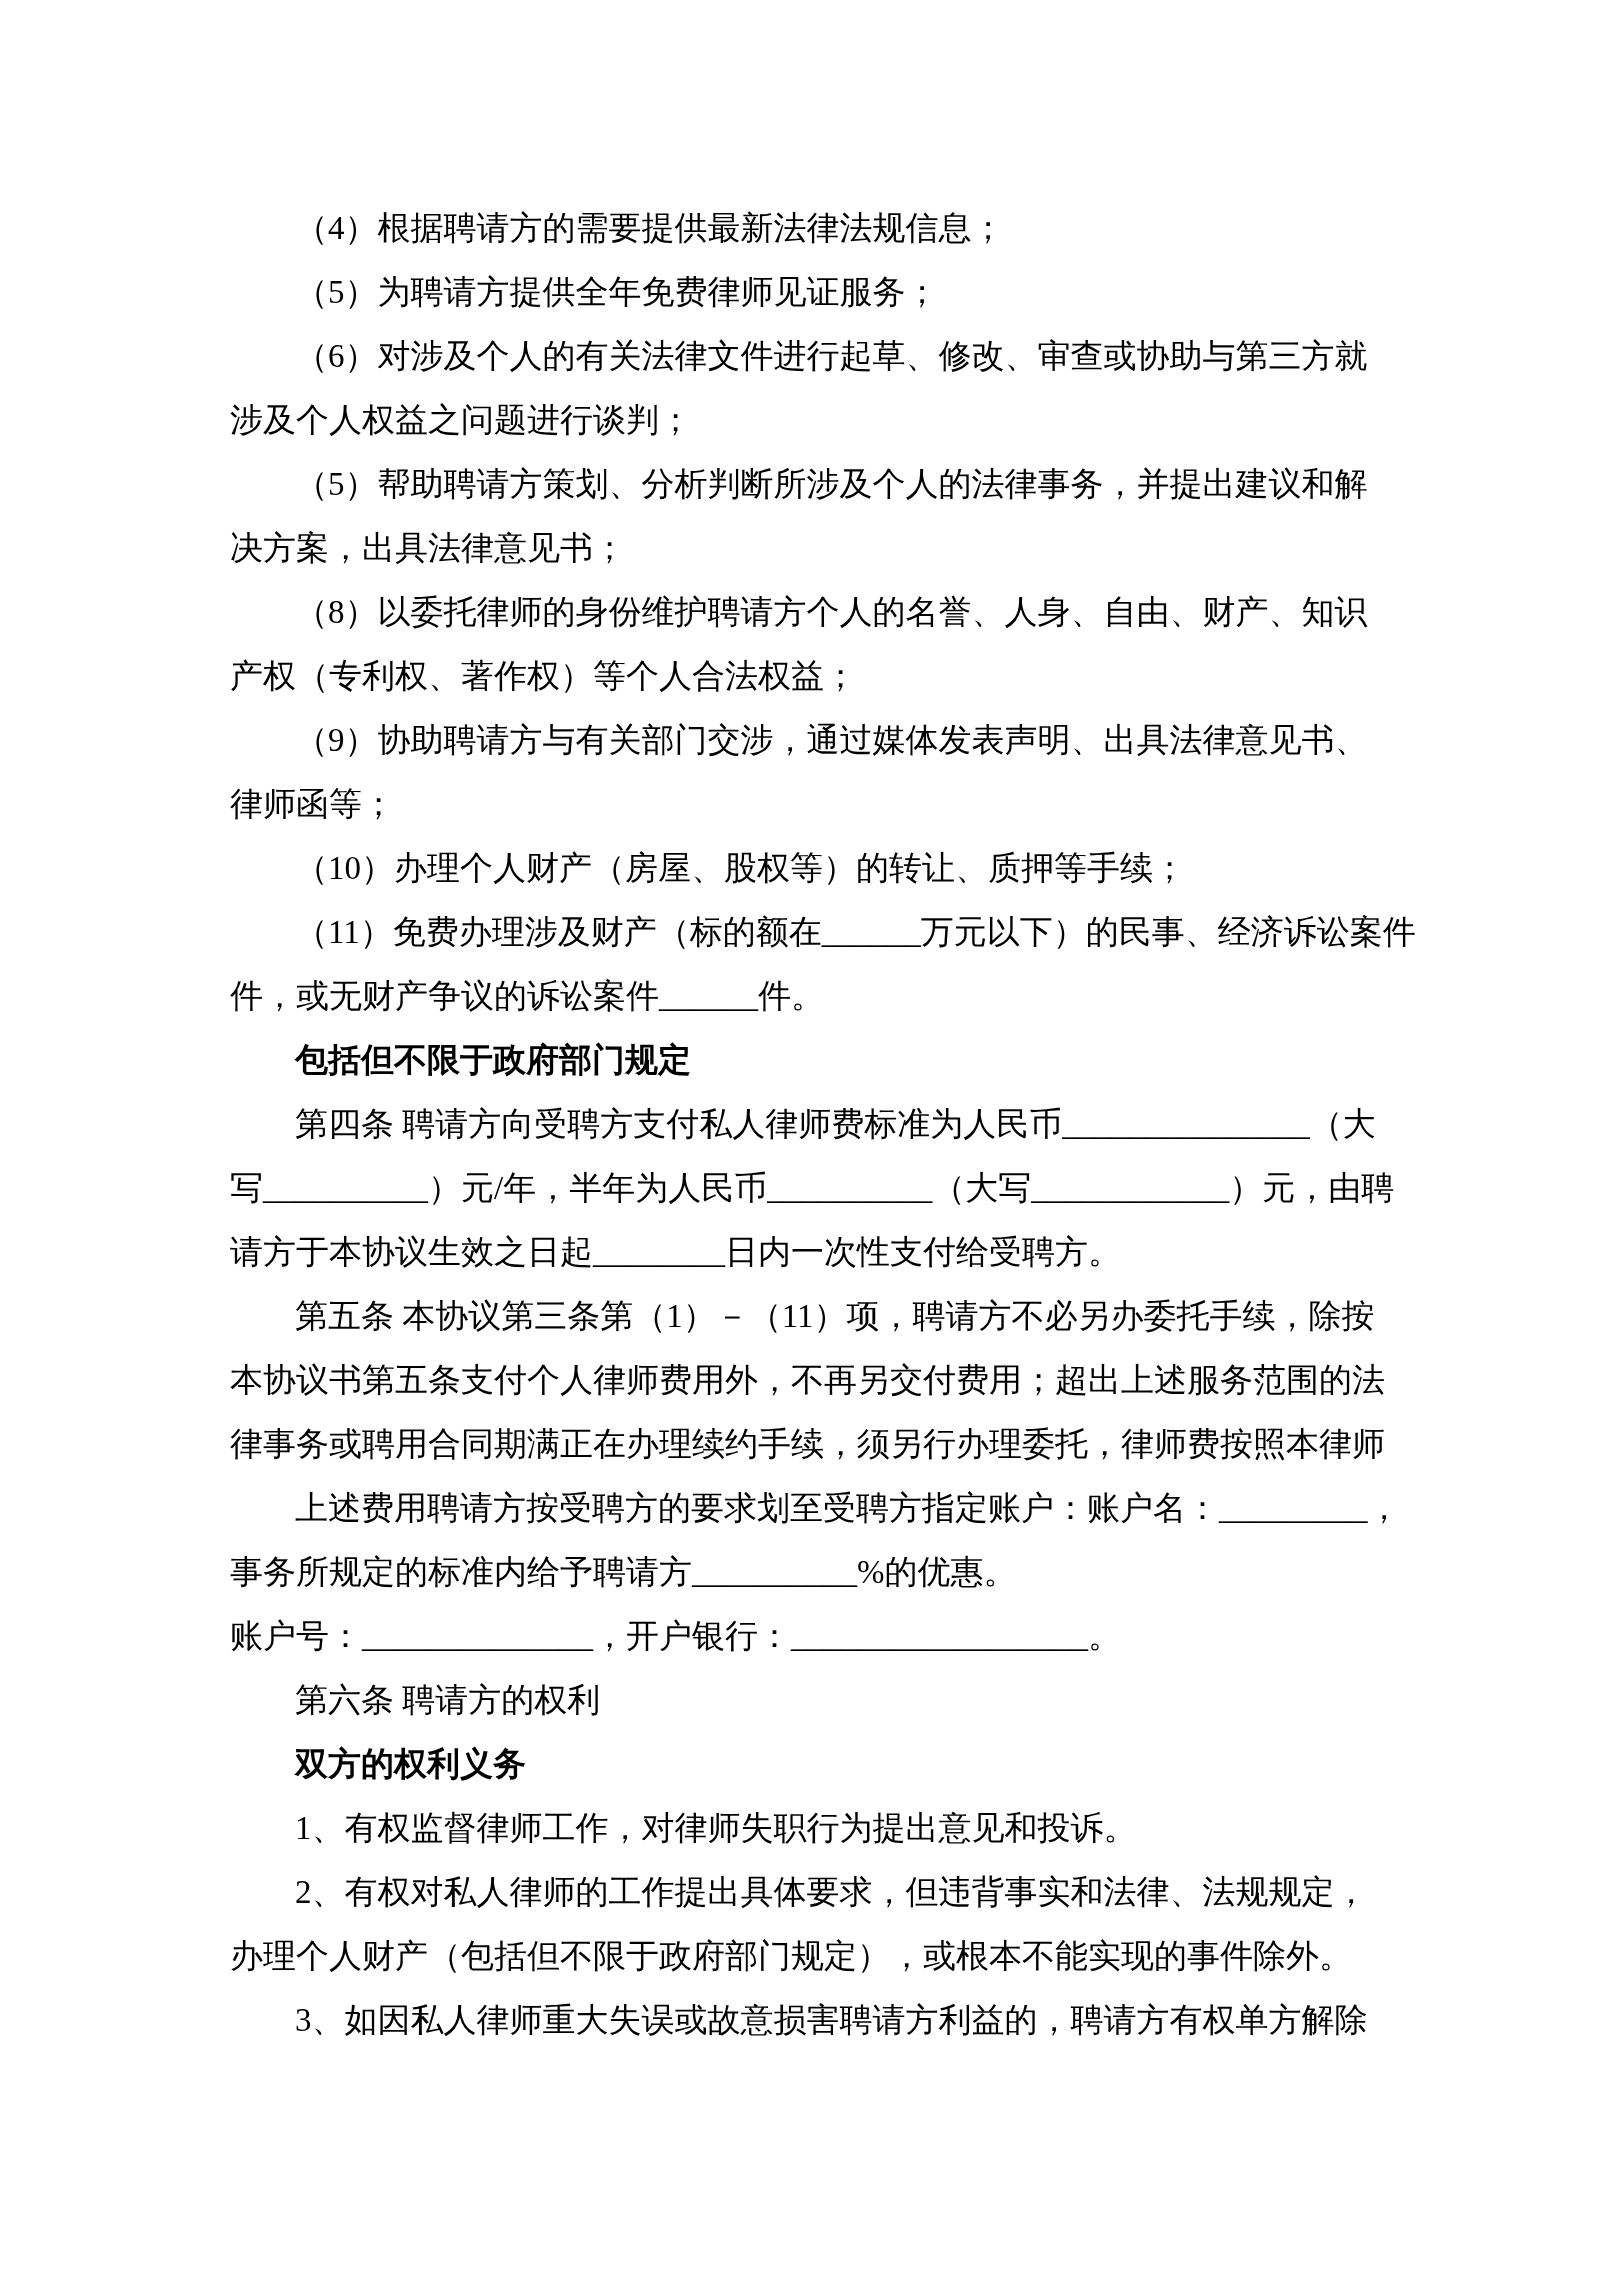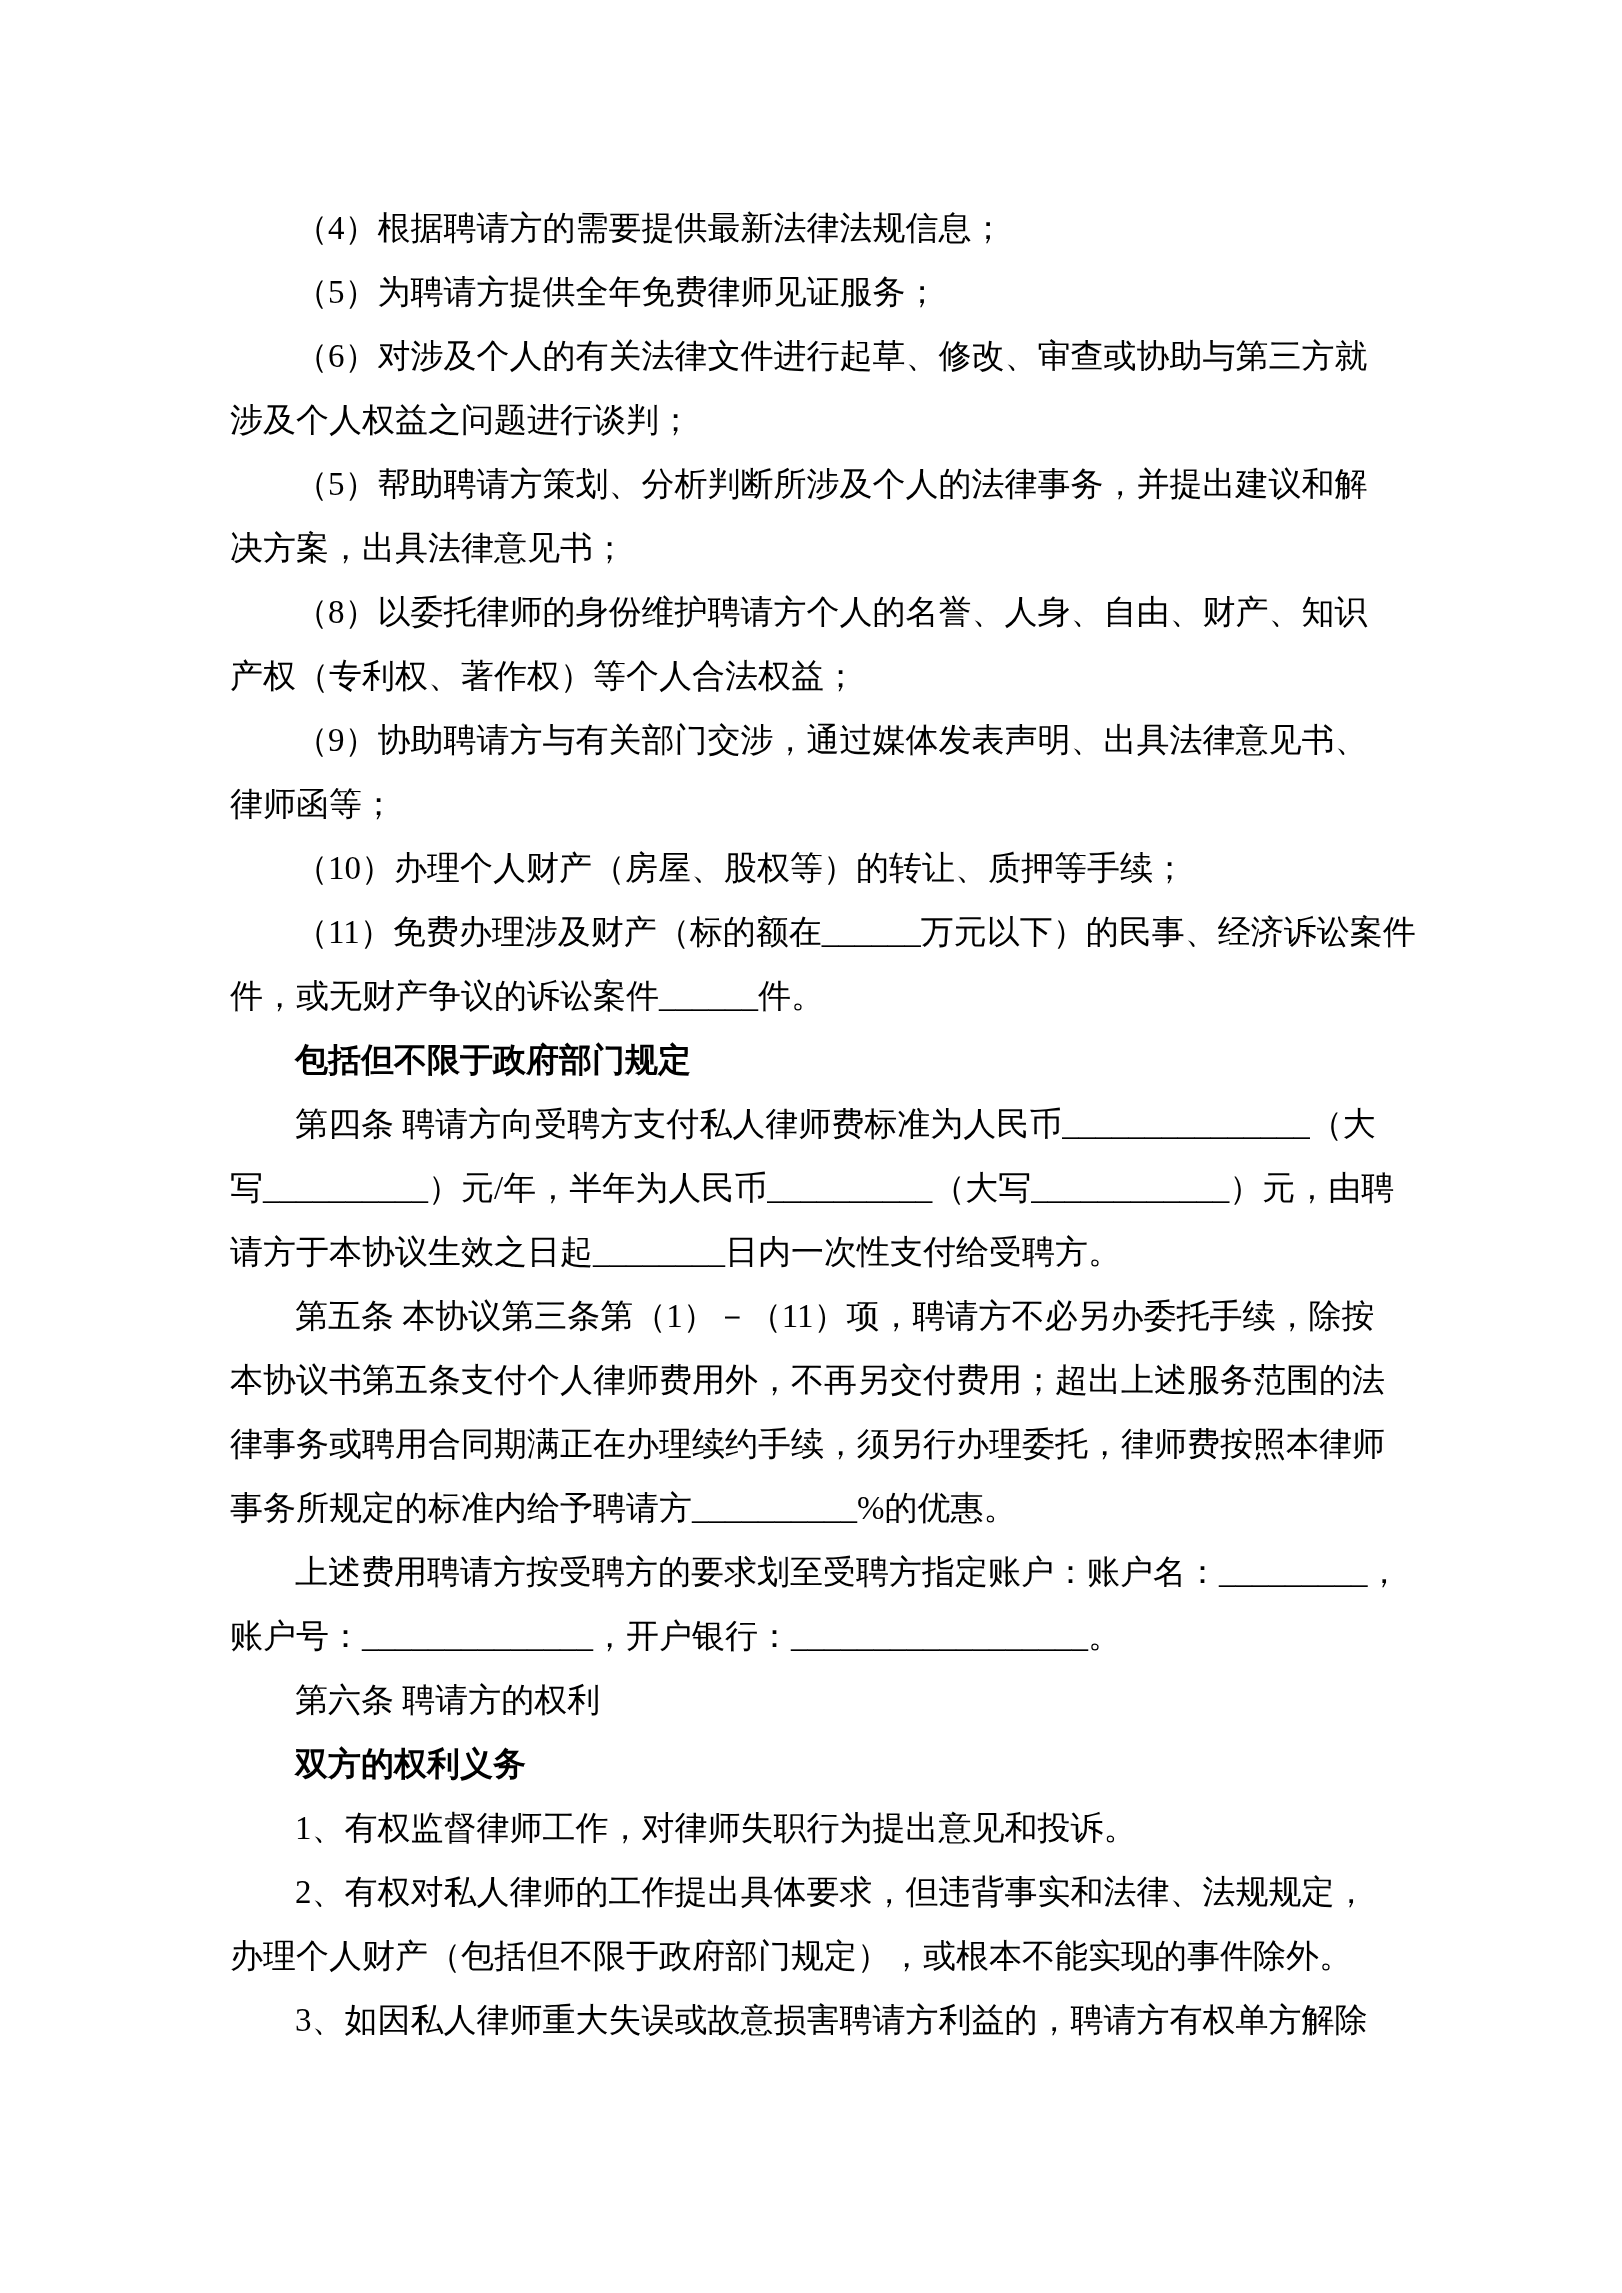--- a/index.html
+++ b/index.html
@@ -54,22 +54,22 @@
       <div class="line indent">（10）办理个人财产（房屋、股权等）的转让、质押等手续；</div>
       <div class="line indent">（11）免费办理涉及财产（标的额在______万元以下）的民事、经济诉讼案件</div>
       <div class="line">件，或无财产争议的诉讼案件______件。</div>
       <div class="line indent bold">包括但不限于政府部门规定</div>
       <div class="line indent">第四条 聘请方向受聘方支付私人律师费标准为人民币_______________（大</div>
       <div class="line">写__________）元/年，半年为人民币__________（大写____________）元，由聘</div>
       <div class="line">请方于本协议生效之日起________日内一次性支付给受聘方。</div>
       <div class="line indent">第五条 本协议第三条第（1）－（11）项，聘请方不必另办委托手续，除按</div>
       <div class="line">本协议书第五条支付个人律师费用外，不再另交付费用；超出上述服务范围的法</div>
       <div class="line">律事务或聘用合同期满正在办理续约手续，须另行办理委托，律师费按照本律师</div>
+      <div class="line indent">上述费用聘请方按受聘方的要求划至受聘方指定账户：账户名：_________，</div>
       <div class="line">事务所规定的标准内给予聘请方__________%的优惠。</div>
-      <div class="line indent">上述费用聘请方按受聘方的要求划至受聘方指定账户：账户名：_________，</div>
       <div class="line">账户号：______________，开户银行：__________________。</div>
       <div class="line indent">第六条 聘请方的权利</div>
       <div class="line indent bold">双方的权利义务</div>
       <div class="line indent">1、有权监督律师工作，对律师失职行为提出意见和投诉。</div>
       <div class="line indent">2、有权对私人律师的工作提出具体要求，但违背事实和法律、法规规定，</div>
       <div class="line">办理个人财产（包括但不限于政府部门规定），或根本不能实现的事件除外。</div>
       <div class="line indent">3、如因私人律师重大失误或故意损害聘请方利益的，聘请方有权单方解除</div>
     </div>
 </div>
 

